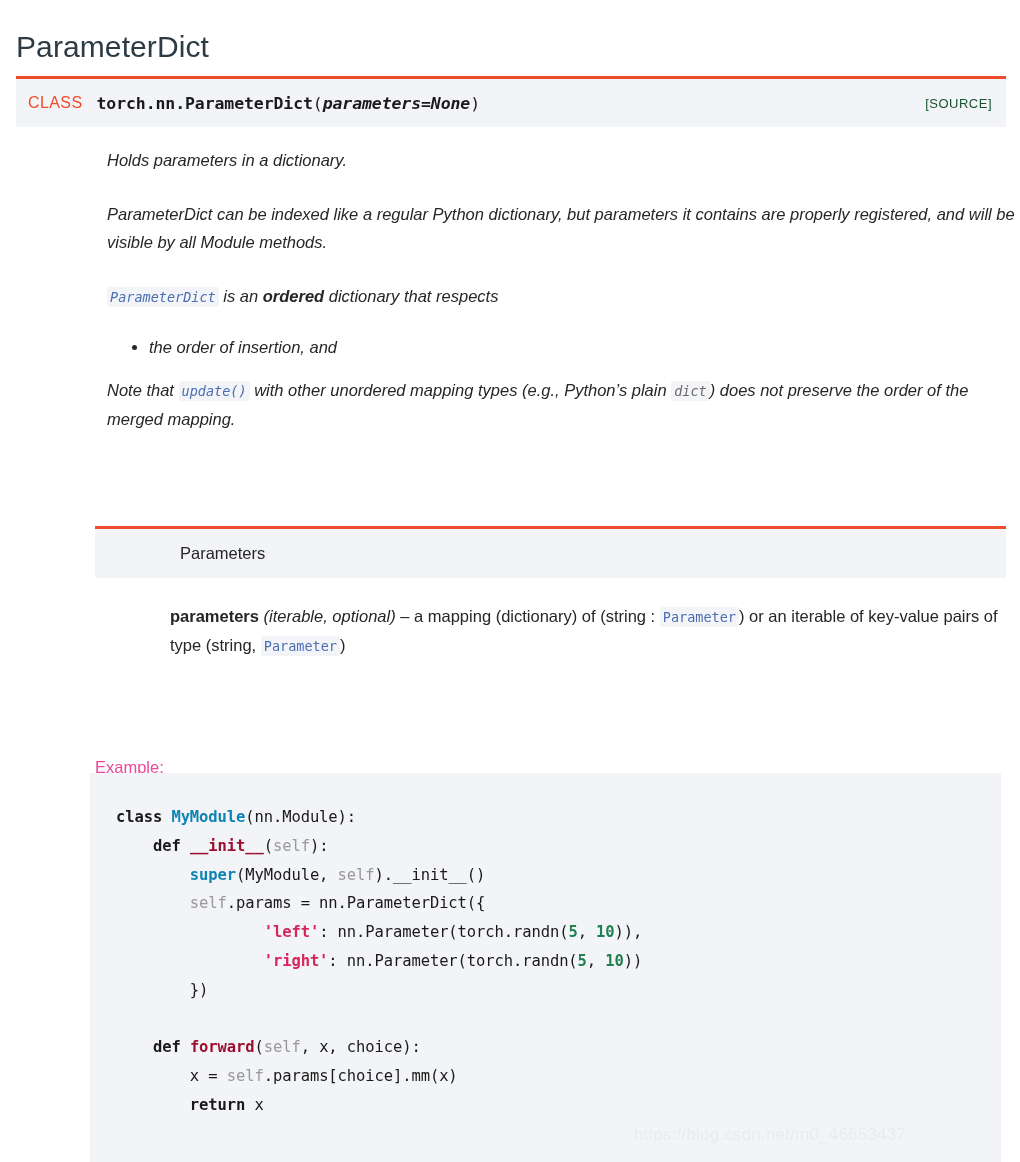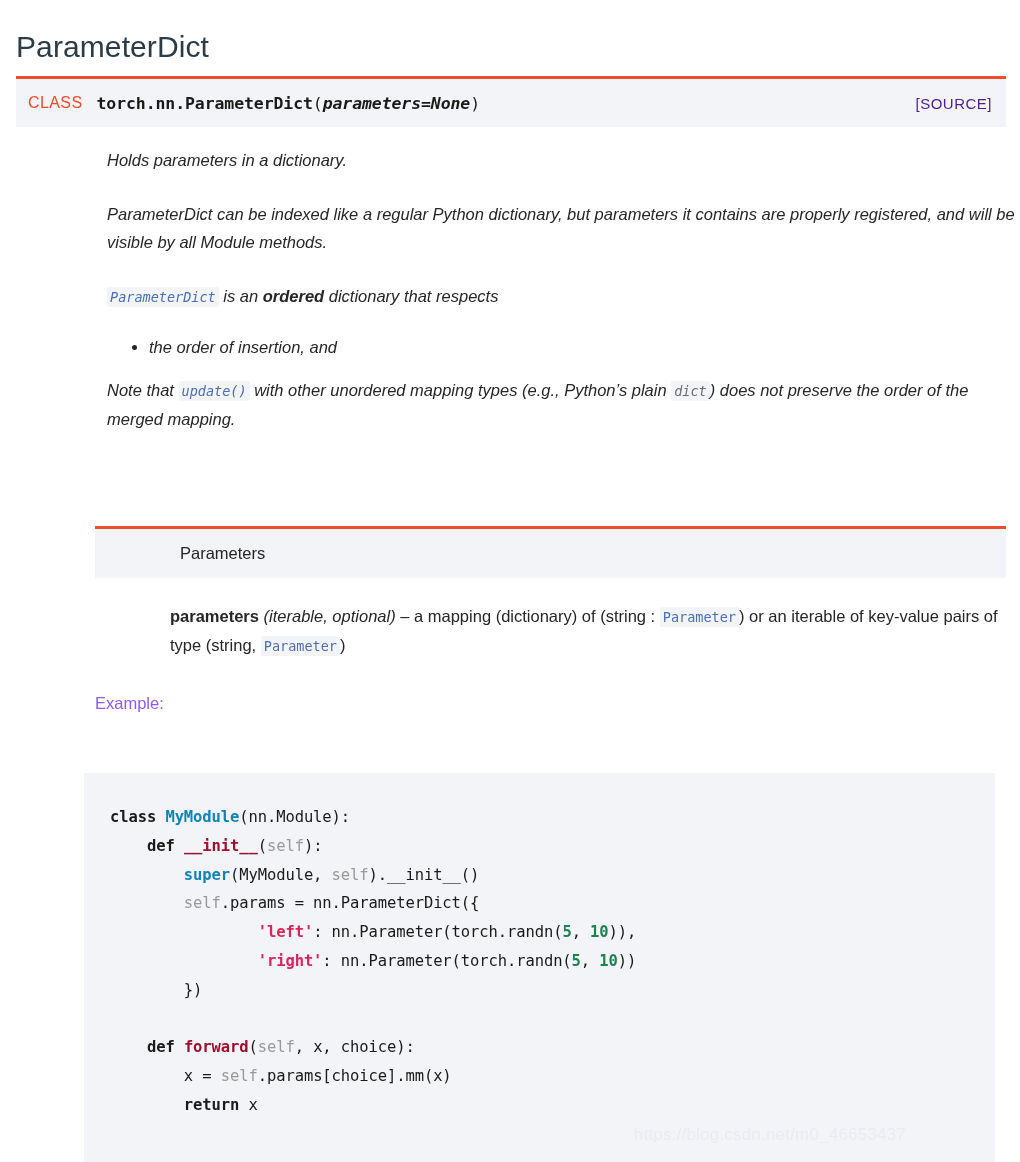--- a/index.html
+++ b/index.html
@@ -65,22 +65,22 @@
     letter-spacing: -0.1px;
     white-space: pre;
   }
   .sig-code em {
     font-style: italic;
     font-weight: 700;
   }
   .sig-paren { font-weight: 400; }
   .sig-source {
     margin-left: auto;
-    color: #4c1d95;
-    font-size: 15px;
+    color: #14532d;
+    font-size: 13px;
     letter-spacing: 0.5px;
     font-family: "Liberation Sans", sans-serif;
     text-decoration: none;
     cursor: pointer;
   }
 
   
   .body-area {
     position: absolute;
     left: 107px;
@@ -154,29 +154,29 @@
     font-size: 16.5px;
     line-height: 28px;
   }
   .params-body b { font-weight: 700; }
   .params-body i { font-style: italic; }
 
   
   .example-label {
     position: absolute;
     left: 95px;
-    top: 690px;
+    top: 754px;
     font-size: 16.5px;
     line-height: 26px;
-    color: #8b5cf6;
+    color: #ec4899;
   }
 
   .code-block {
     position: absolute;
-    left: 84px;
+    left: 90px;
     top: 773px;
     width: 911px;
     height: 389px;
     background: #f3f4f7;
     padding: 30px 0 16px 26px;
     overflow: hidden;
   }
   pre.code {
     margin: 0;
     font-family: "DejaVu Sans Mono", monospace;

